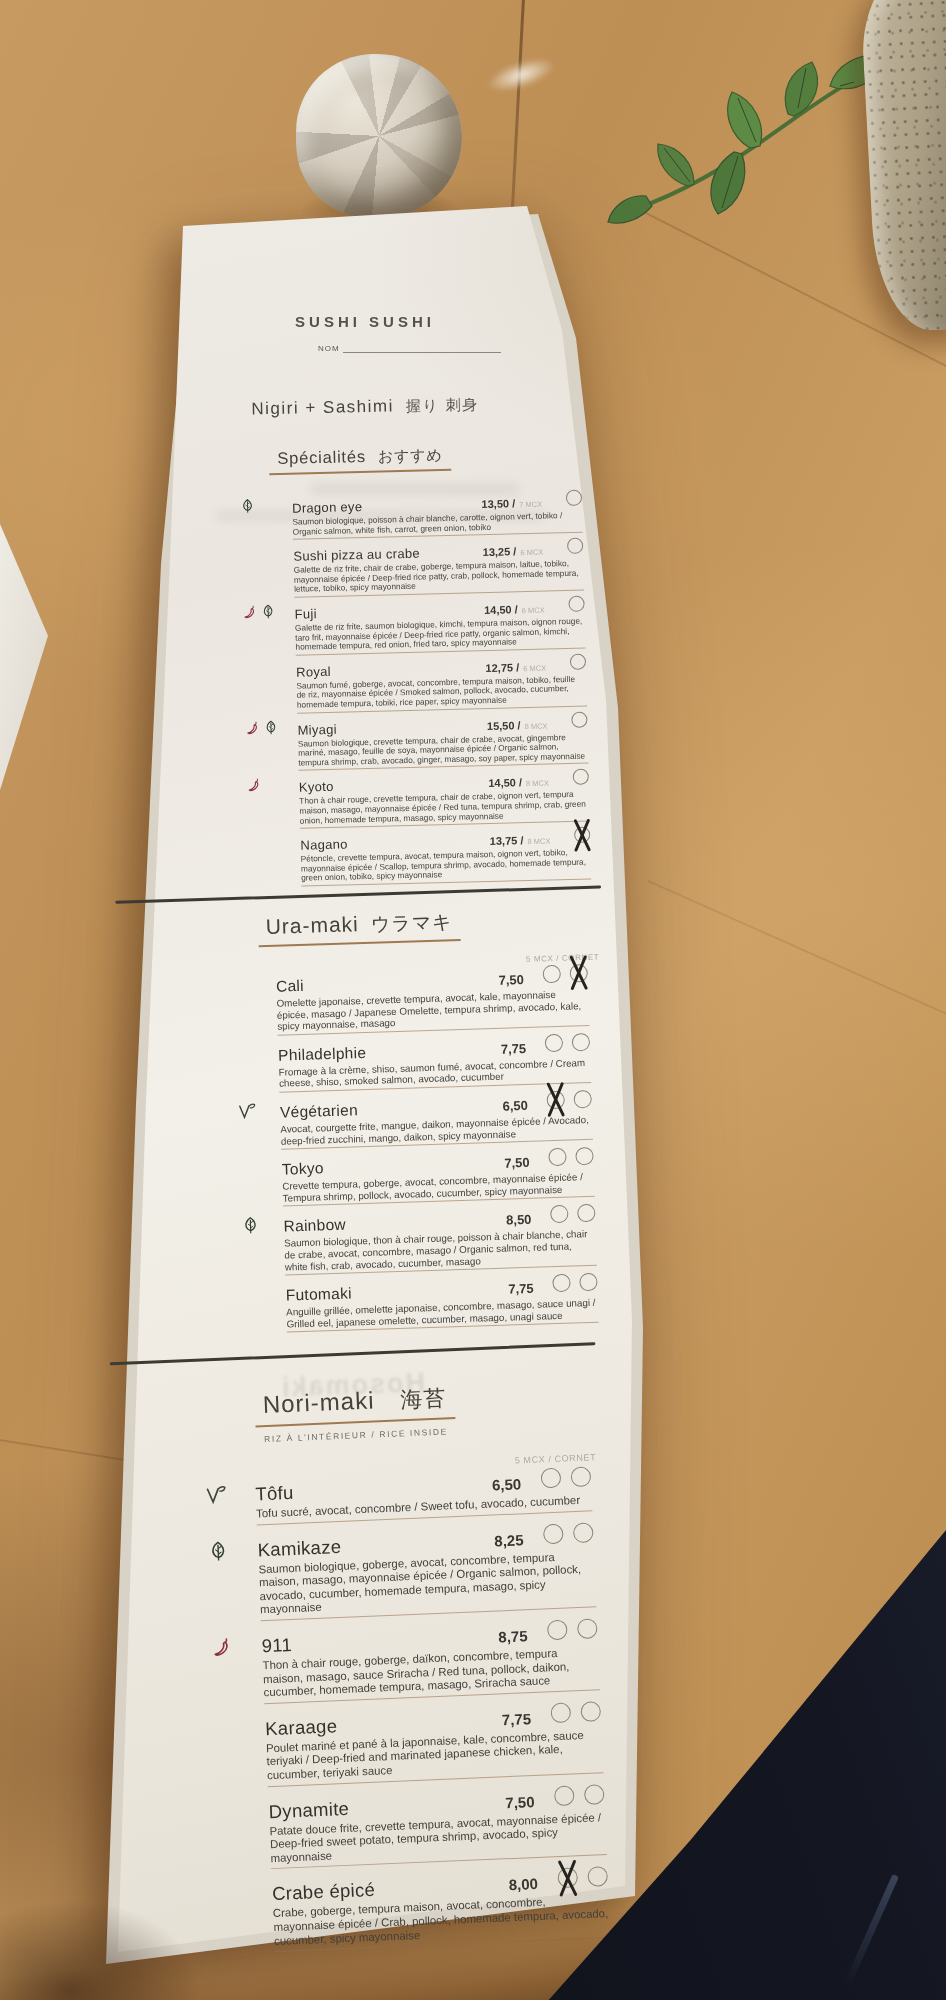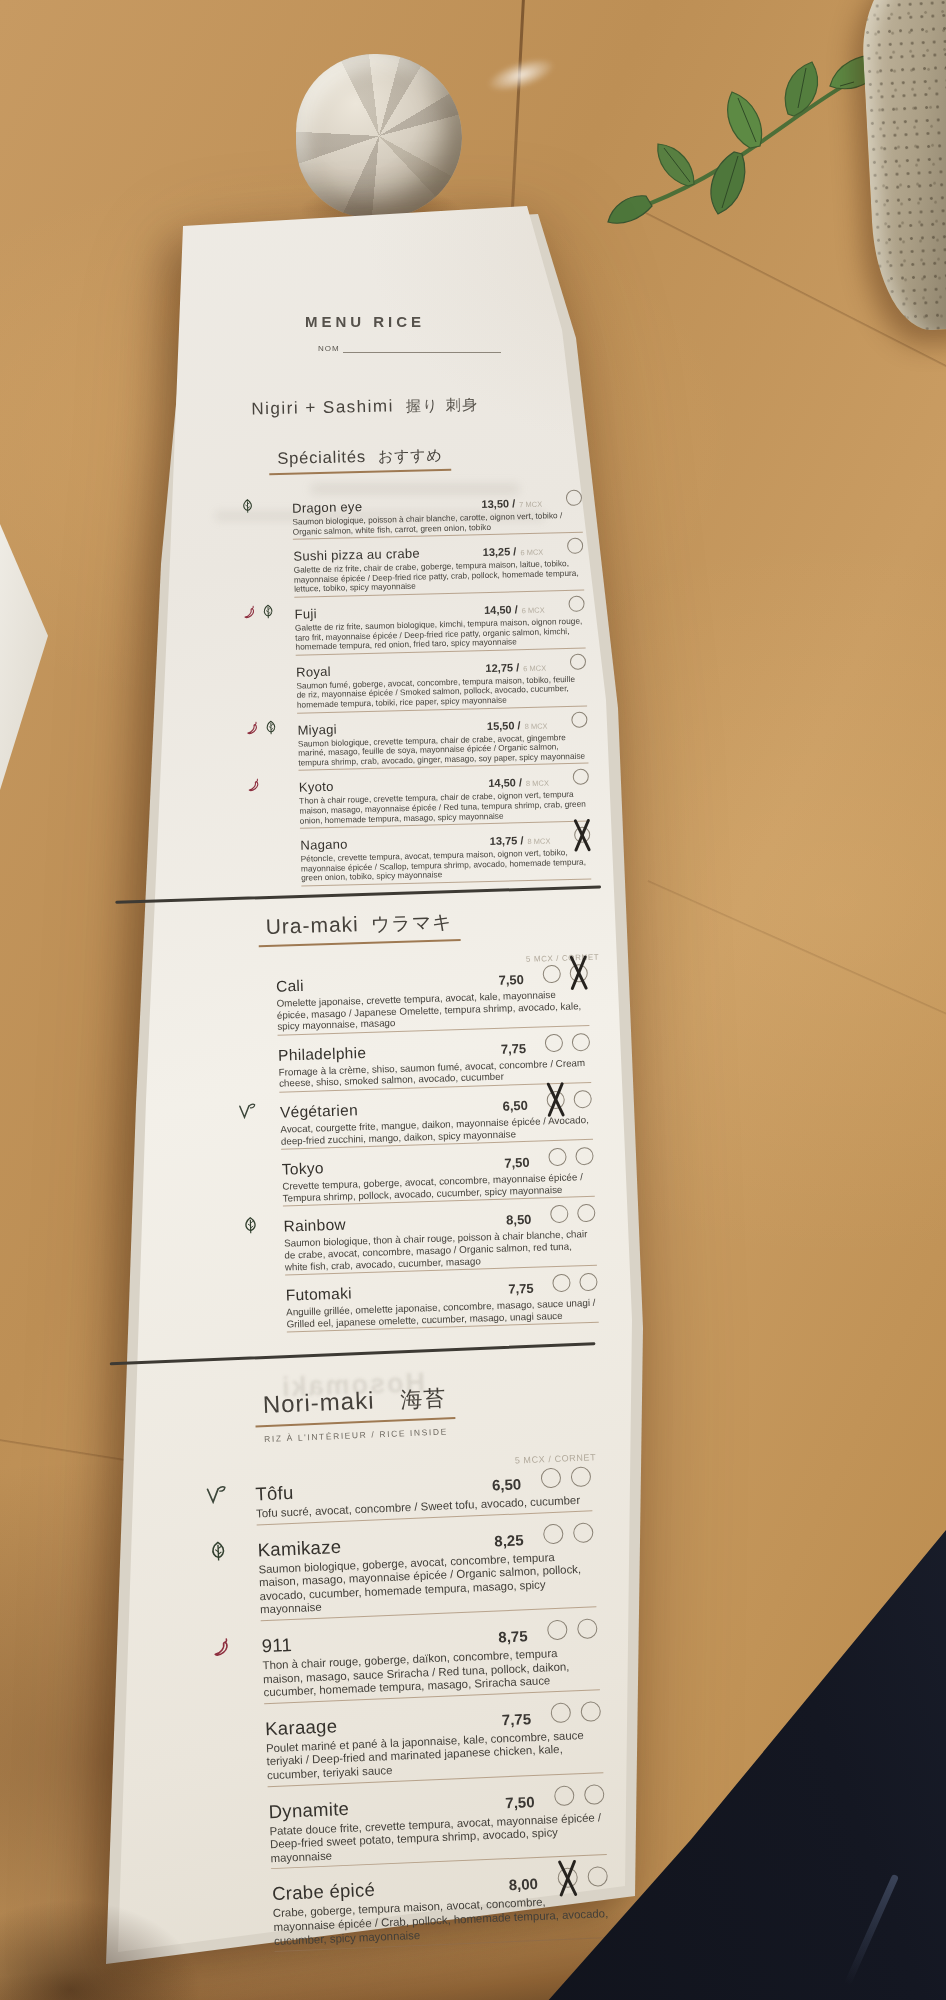--- a/index.html
+++ b/index.html
@@ -199,21 +199,21 @@
   <div class="side-paper"></div>
 
   <div class="paper-wrap">
     <div class="sheet sheet-under"></div>
     <div class="sheet sheet-top"></div>
   </div>
 
   <div class="paper-content">
     <div class="ghost-smudge gs1"></div>
     <div class="ghost-smudge gs2"></div>
-    <div class="menu-title">MENU RICE</div>
+    <div class="menu-title">SUSHI SUSHI</div>
     <div class="nom-row">
       <span>NOM</span>
       <span class="nom-line"></span>
     </div>
     <div id="sections">
         <section class="menu-section tier-0 plain-style">
 
     <h2 class="sec-heading"><span class="hline"><span class="h-fr">Nigiri + Sashimi</span><span class="h-jp jp">握り 刺身</span></span></h2>
 
     <div class="items"></div>

